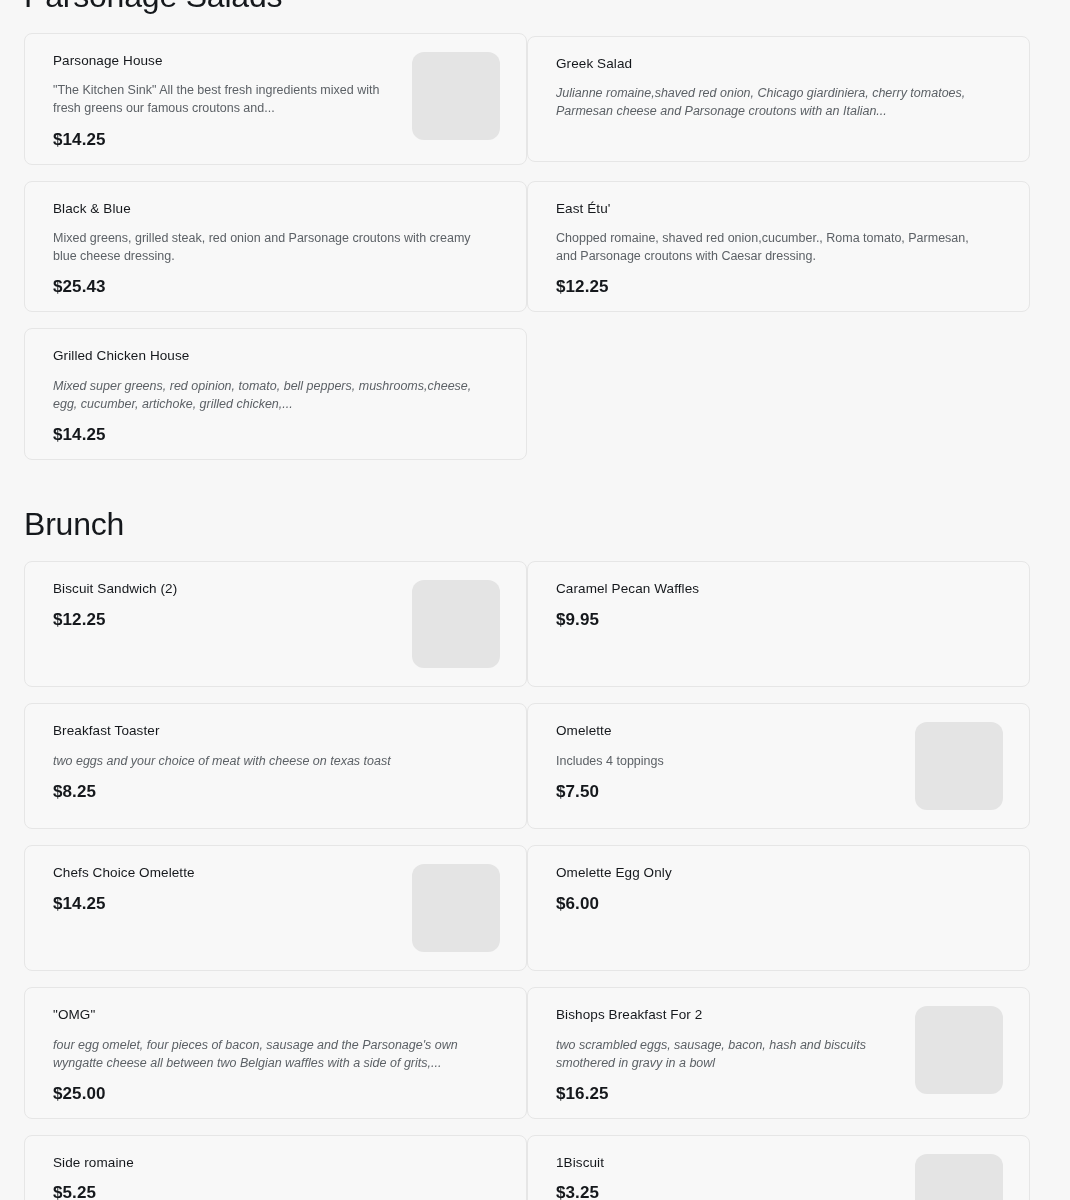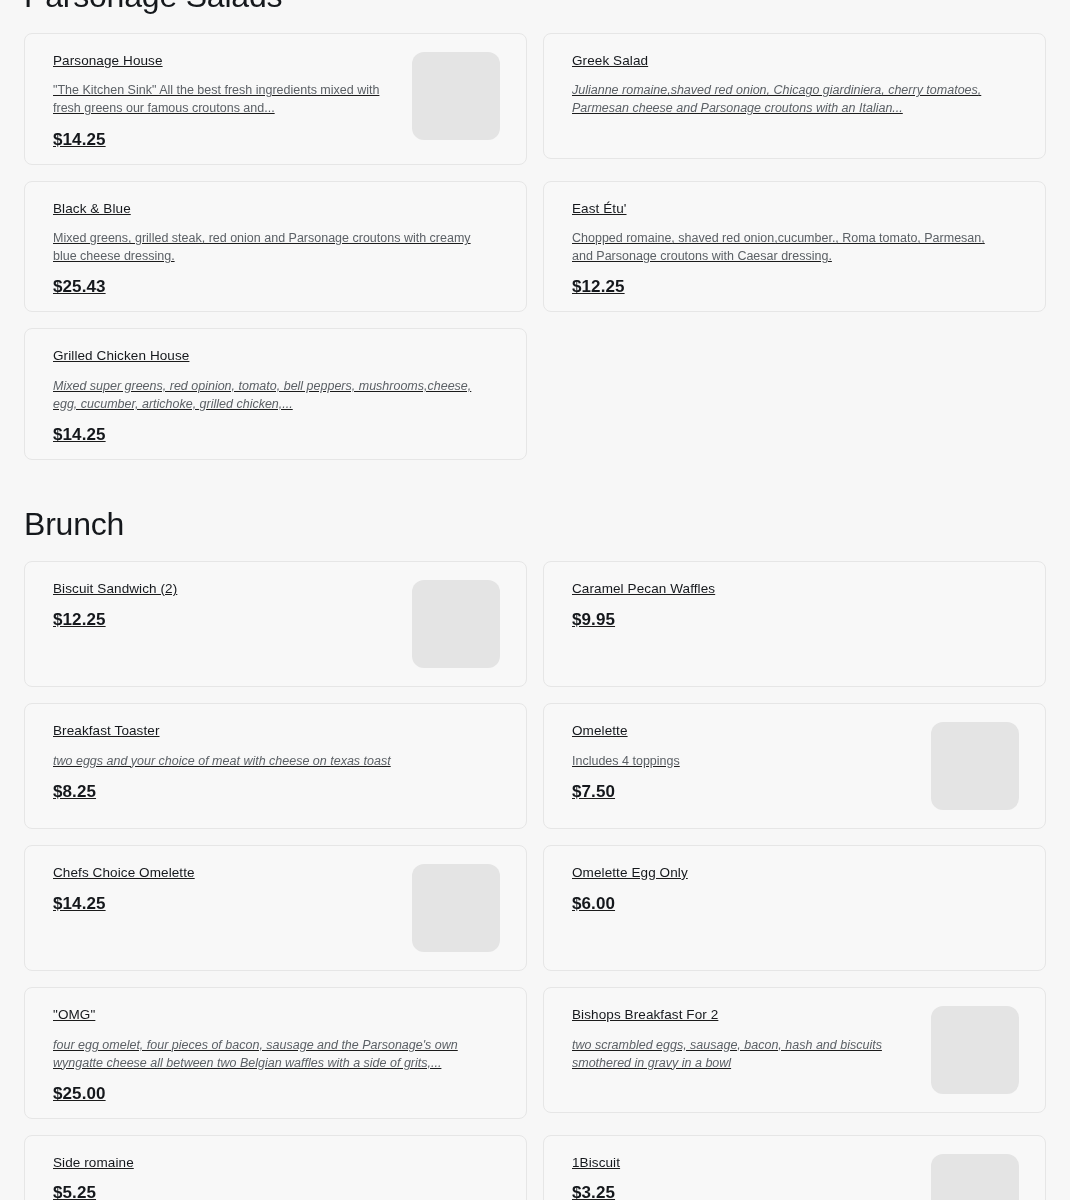--- a/index.html
+++ b/index.html
@@ -34,25 +34,23 @@
     padding: 0 0 18px 0;
     line-height: 1.15;
   }
 
   .section + .section .section-title {
     padding-top: 30px;
   }
 
   .row {
     display: flex;
-    gap: 16px;
     width: 100%;
-    align-items: flex-start;
+    align-items: center;
     margin-bottom: 16px;
-    text-decoration: underline;
   }
 
   .card {
     flex: 0 0 calc((100% - 16px) / 2);
     max-width: calc((100% - 16px) / 2);
     background: #f8f8f8;
     border: 1px solid #e6e6e6;
     border-radius: 8px;
     padding: 18px 26px 14px 28px;
     display: flex;
@@ -206,20 +204,21 @@
           <div class="card-body">
             <div class="item-name">"OMG"</div>
             <div class="item-desc italic">four egg omelet, four pieces of bacon, sausage and the Parsonage's own wyngatte cheese all between two Belgian waffles with a side of grits,...</div>
             <div class="item-price">$25.00</div>
           </div>
         </div>
         <div class="card">
           <div class="card-body">
             <div class="item-name">Bishops Breakfast For 2</div>
             <div class="item-desc italic">two scrambled eggs, sausage, bacon, hash and biscuits smothered in gravy in a bowl</div>
+            <div class="item-price">$16.25</div>
           </div>
           <div class="thumb"></div>
         </div>
       </div>
       <div class="row has-thumb">
         <div class="card">
           <div class="card-body">
             <div class="item-name">Side romaine</div>
             <div class="item-price">$5.25</div>
           </div>

